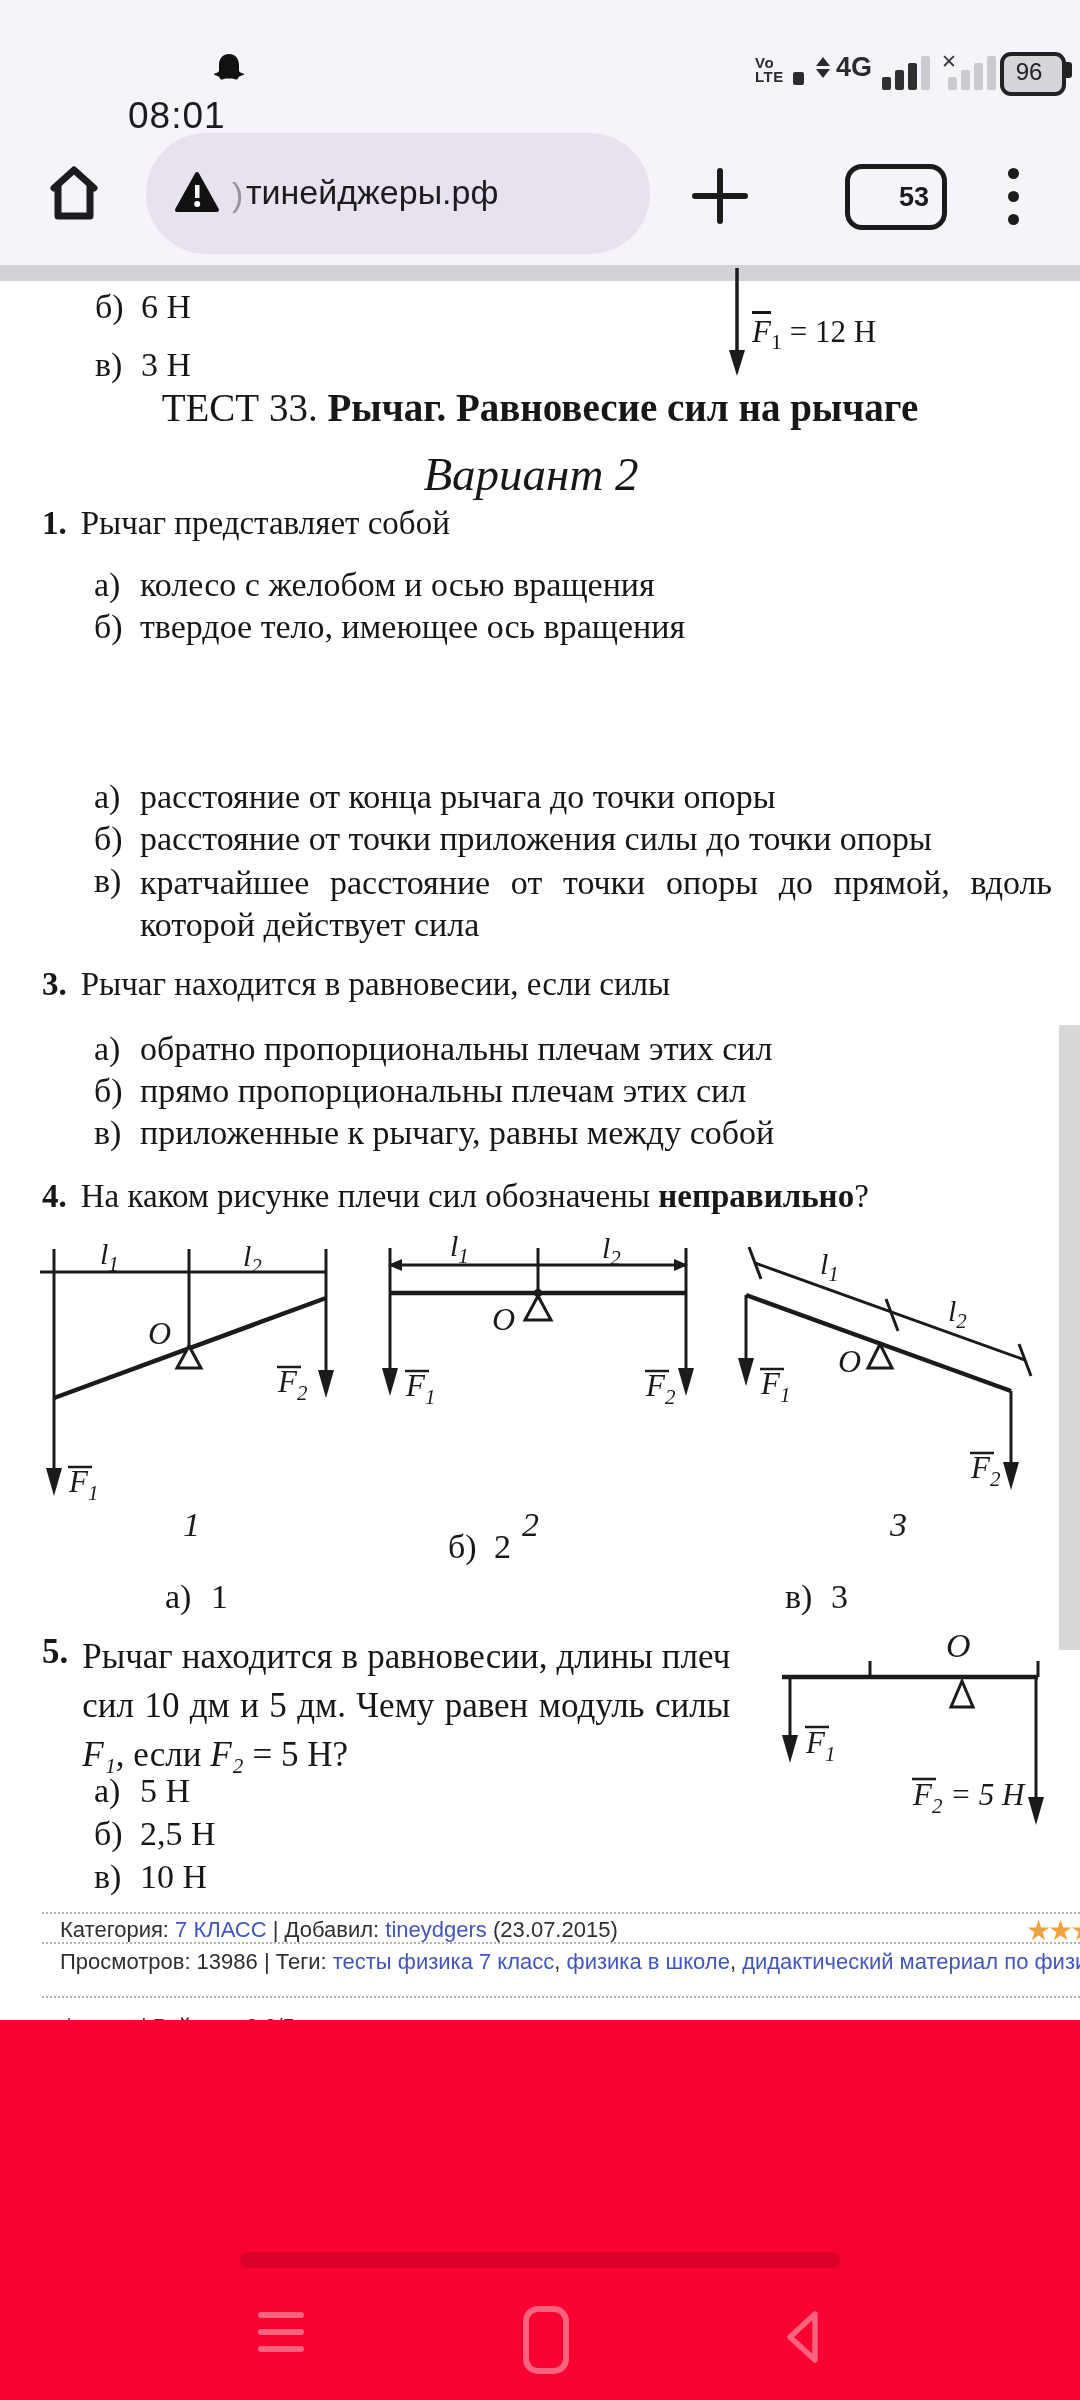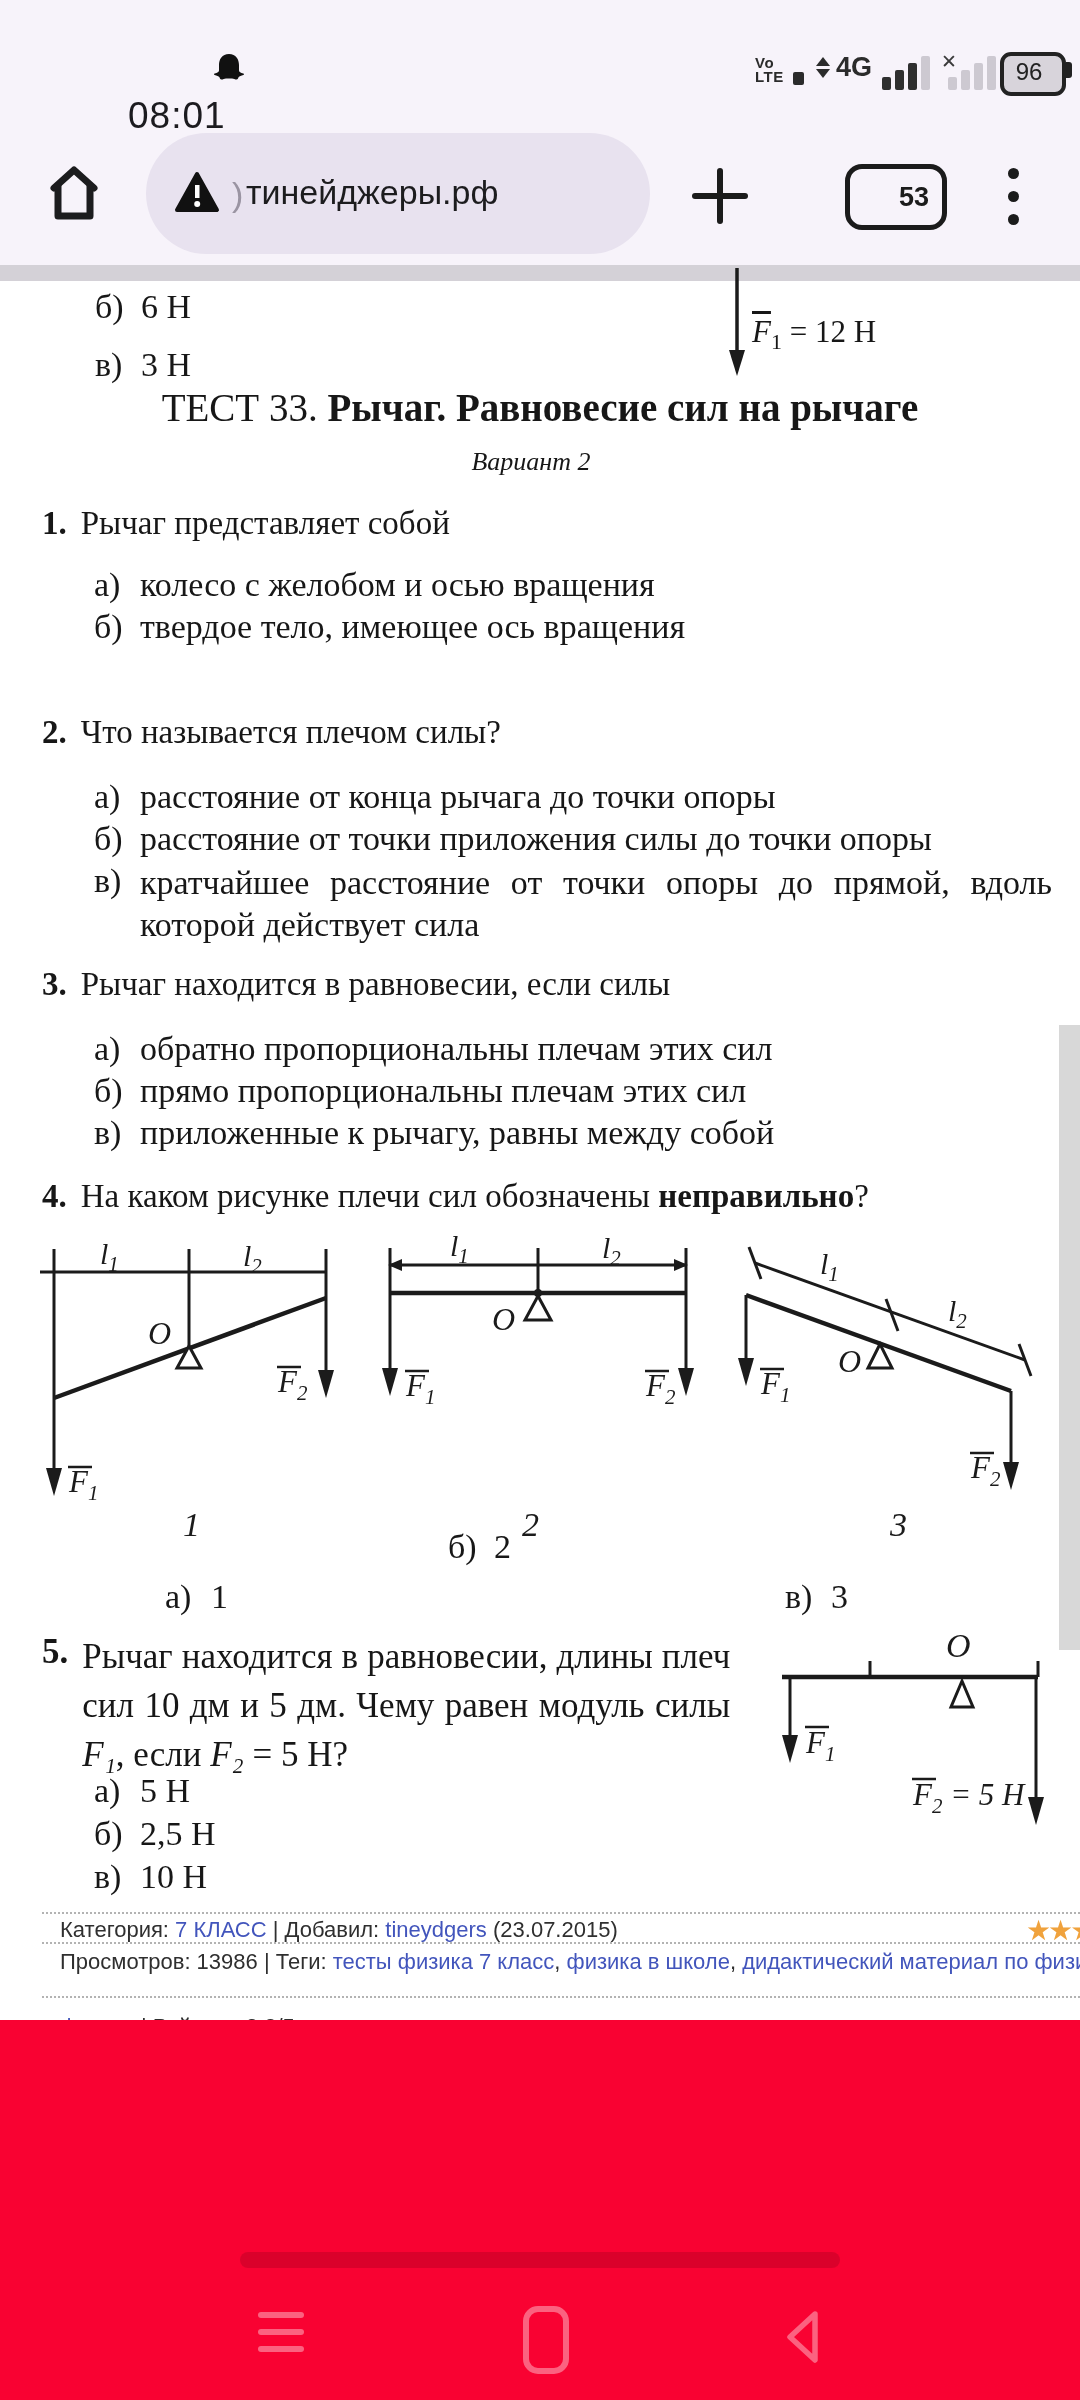--- a/index.html
+++ b/index.html
@@ -38,21 +38,21 @@
   .kdot{width:11px;height:11px;border-radius:50%;background:#1b1b1b;margin:0 0 12px 0;}
   
   .ser{font-family:"Liberation Serif","DejaVu Serif",serif;color:#171717;}
   .abs{position:absolute;}
   .optline{font-size:34px;white-space:nowrap;}
   .optlab{display:inline-block;min-width:46px;}
   .qhead{font-size:33px;white-space:nowrap;}
   .qnum{font-weight:bold;margin-right:14px;}
   .just{text-align:justify;white-space:normal;}
   .title{left:0;top:385px;width:1080px;text-align:center;font-size:39px;}
-  .variant{left:0;top:447px;width:1062px;text-align:center;font-size:26px;font-style:italic;}
+  .variant{left:0;top:447px;width:1062px;text-align:center;font-size:47px;font-style:italic;}
   .ital{font-style:italic;}
   .ol-f{text-decoration:overline;font-style:italic;}
   sub{font-size:22px;}
   .scrollbar{position:absolute;left:1059px;top:1025px;width:21px;height:625px;background:#d8d8d8;}
   
   svg text{font-family:"Liberation Serif","DejaVu Serif",serif;fill:#1b1b1b;}
   .svgit{font-style:italic;font-size:30px;}
   .svgsub{font-size:21px;}
   .fignum{font-style:italic;font-size:34px;}
   .fln{stroke:#1b1b1b;stroke-width:3;}
@@ -172,23 +172,20 @@
   <div class="abs ser qhead" style="left:42px;top:505px;">
     <span class="qnum">1.</span><span>Рычаг представляет собой</span>
   </div>
   <div class="abs ser optline" style="left:94px;top:608px;">
     <span class="optlab">б)</span><span>твердое тело, имеющее ось вращения</span>
   </div>
   <div class="abs ser optline" style="left:94px;top:566px;">
     <span class="optlab">а)</span><span>колесо с желобом и осью вращения</span>
   </div>
 
-  <div class="abs ser qhead" style="left:42px;top:714px;">
-    <span class="qnum">2.</span><span>Что называется плечом силы?</span>
-  </div>
   <div class="abs ser optline" style="left:94px;top:778px;">
     <span class="optlab">а)</span><span>расстояние от конца рычага до точки опоры</span>
   </div>
   <div class="abs ser optline" style="left:94px;top:820px;">
     <span class="optlab">б)</span><span>расстояние от точки приложения силы до точки опоры</span>
   </div>
   <div class="abs ser optline" style="left:94px;top:862px;display:flex;">
     <span class="optlab">в)</span>
     <div class="just" style="width:912px;line-height:42px;">кратчайшее расстояние от точки опоры до прямой, вдоль которой действует сила</div>
   </div>

